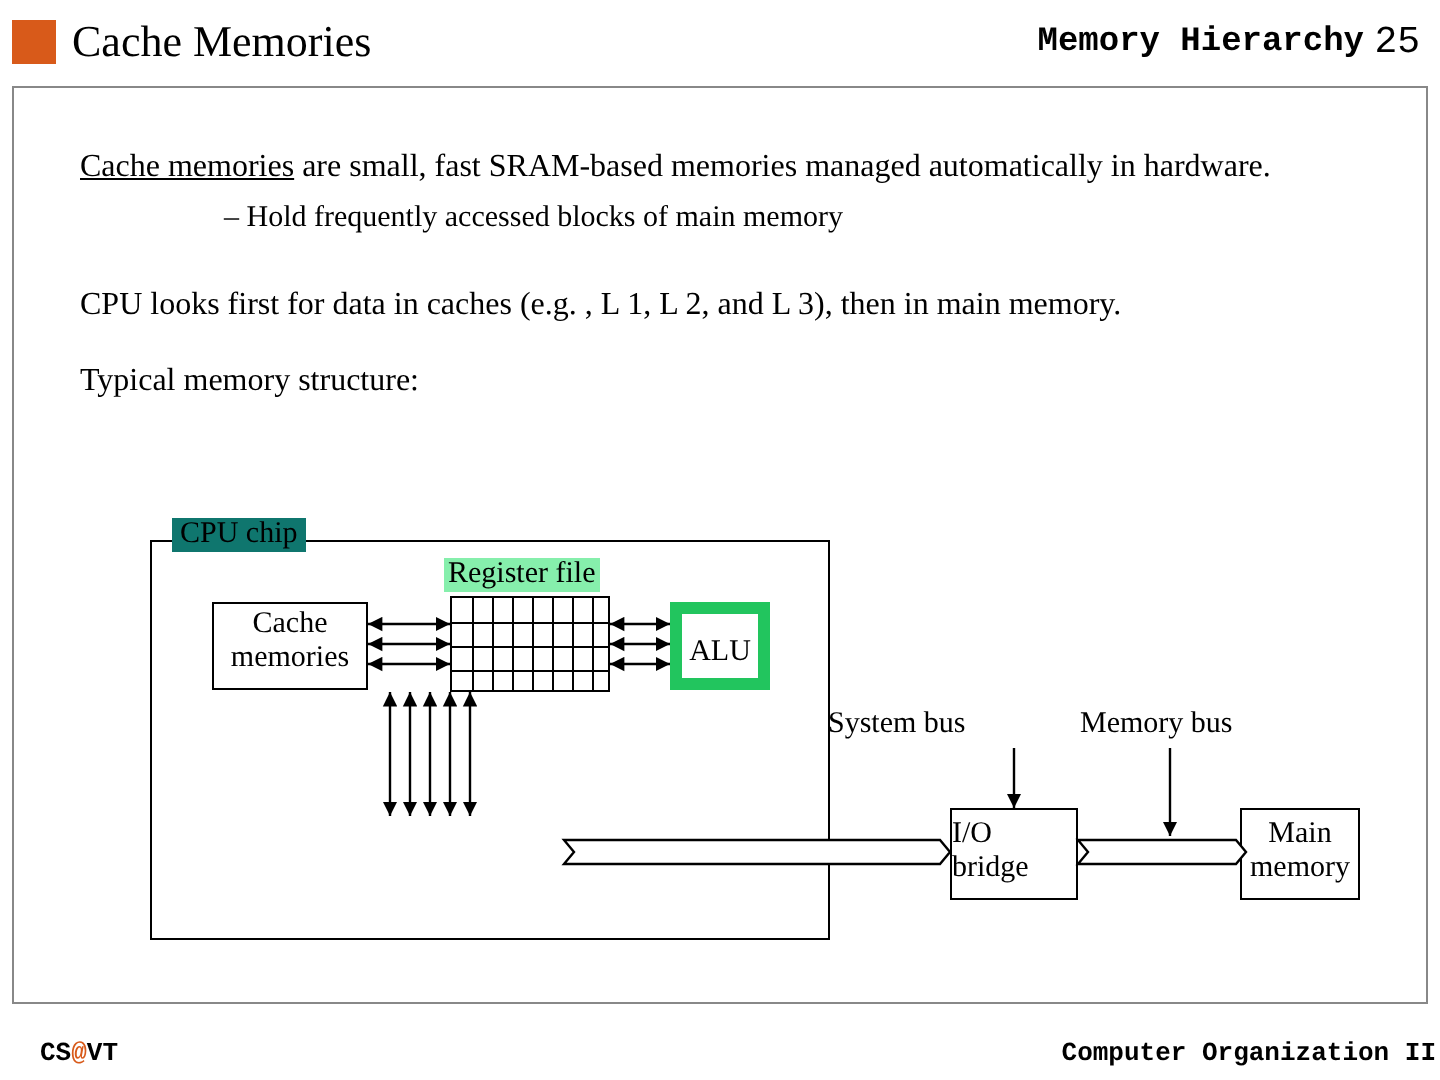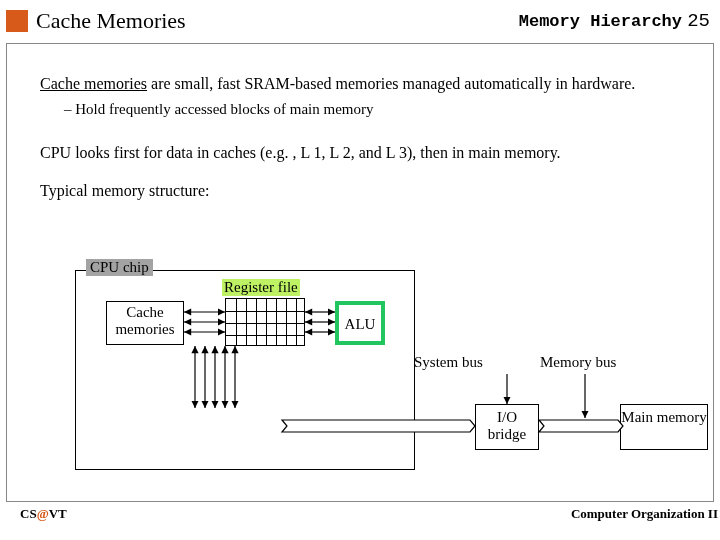--- a/index.html
+++ b/index.html
@@ -13,38 +13,38 @@
   .pageno { position: absolute; right: 4px; top: 4px; font-size: 19px; font-family: Liberation Mono, monospace; }
 
   .topline { position: absolute; left:6px; right:6px; top:43px; height:1px; background:#888; }
   .sideline { position:absolute; left:6px; top:43px; bottom:38px; width:1px; background:#888; }
   .rightline { position:absolute; right:6px; top:43px; bottom:38px; width:1px; background:#888; }
   .botline  { position:absolute; left:6px; right:6px; bottom:38px; height:1px; background:#888; }
 
   .body { position: absolute; left: 20px; right: 20px; top: 50px; font-size: 16px; line-height: 1.25; }
   .para { margin: 24px 20px 6px 20px; }
   .underline { text-decoration: underline; }
-  .sub { margin: 2px 20px 14px 44px; font-size: 15px; }
+  .sub { margin: 2px 20px 14px 92px; font-size: 15px; }
 
   .diagram { position: absolute; left: 40px; top: 258px; width: 660px; height: 240px; }
   .cpu-box { position:absolute; left:35px; top:12px; width:340px; height:200px; border:1px solid #000; }
-  .cpu-lbl { position:absolute; left:46px; top:1px; background:#a3a3a3; padding:0 4px; font-size:15px; }
+  .cpu-lbl { position:absolute; left:46px; top:1px; background:#0f766e; padding:0 4px; font-size:15px; }
   .reg-box { position:absolute; left:185px; top:40px; width:80px; height:48px; border:1px solid #000; }
   .reg-row { position:absolute; left:0; right:0; border-top:1px solid #000; }
   .reg-col { position:absolute; top:0; bottom:0; border-left:1px solid #000; }
-  .reg-lbl { position:absolute; left:182px; top:21px; font-size:15px; background:#bef264; padding:0 2px;}
+  .reg-lbl { position:absolute; left:182px; top:21px; font-size:15px; background:#86efac; padding:0 2px;}
   .cache-box { position:absolute; left:66px; top:43px; width:78px; height:44px; border:1px solid #000; text-align:center; font-size:15px; padding-top:2px; line-height:1.1;}
-  .alu-box { position:absolute; left:295px; top:43px; width:50px; height:44px; border:4px solid #22c55e; text-align:center; font-size:15px; padding-top:11px;}
+  .alu-box { position:absolute; left:295px; top:43px; width:50px; height:44px; border:6px solid #22c55e; text-align:center; font-size:15px; padding-top:11px;}
   .bus-box { position:absolute; left:106px; top:150px; width:136px; height:42px; border:1px solid #000; text-align:center; font-size:15px; padding-top:10px;}
-  .io-box { position:absolute; left:435px; top:146px; width:64px; height:46px; border:1px solid #000; text-align:center; font-size:15px; padding-top:4px; line-height:1.1;}
-  .mem-box { position:absolute; left:580px; top:146px; width:88px; height:46px; border:1px solid #000; text-align:center; font-size:15px; padding-top:4px; line-height:1.1;}
+  .io-box { position:absolute; left:435px; top:146px; width:64px; height:46px; border:1px solid #000; font-size:15px; padding-top:4px; line-height:1.1;}
+  .mem-box { position:absolute; left:580px; top:146px; width:60px; height:46px; border:1px solid #000; text-align:center; font-size:15px; padding-top:4px; line-height:1.1;}
   .sysbus-lbl { position:absolute; left:374px; top:96px; font-size:15px;}
   .membus-lbl { position:absolute; left:500px; top:96px; font-size:15px;}
 
-  .footer { position:absolute; left:8px; right:2px; bottom:12px; height:28px; font-family: Liberation Serif, serif; }
+  .footer { position:absolute; left:8px; right:2px; bottom:0; height:28px; font-family: Liberation Mono, monospace; }
   .f-left { position:absolute; left:12px; bottom:6px; font-size:13px; font-weight:bold; }
   .f-left .at { color:#d85a1a; }
   .f-mid { position:absolute; left:0; right:0; bottom:6px; text-align:right; font-size:13px; font-weight:bold; }
   .f-right { position:absolute; right:2px; bottom:6px; font-size:11px; font-weight:bold; }
 </style>
 </head>
 <body>
 
 <div class="slide">
 

